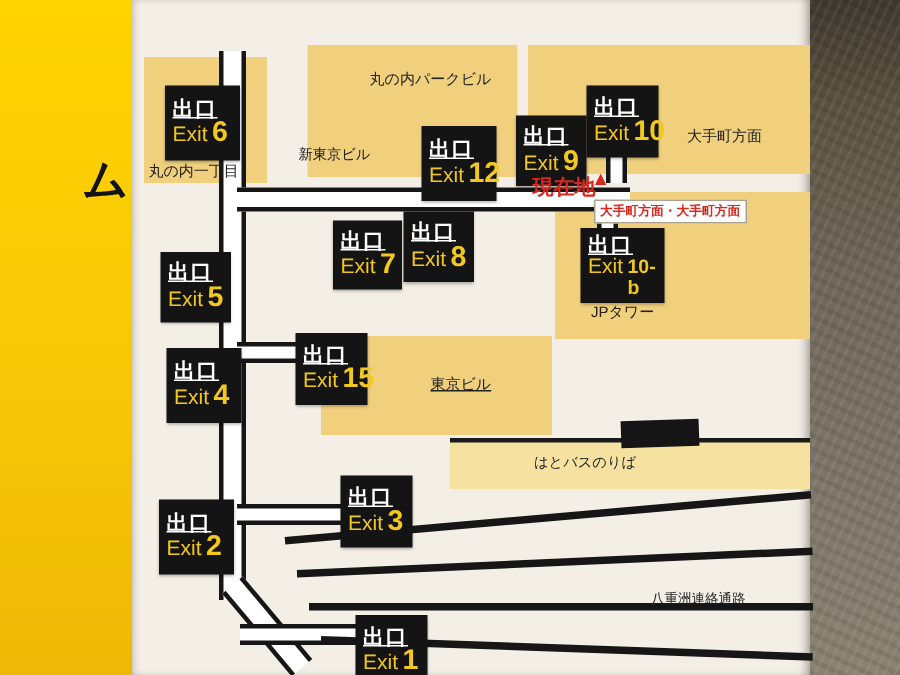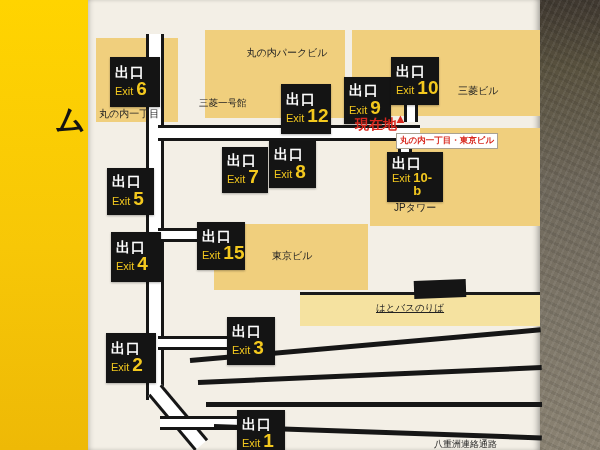--- a/index.html
+++ b/index.html
@@ -59,33 +59,33 @@
   .r2{left:198px;top:380px;width:344px;transform:rotate(-2.5deg);}
   .r3{left:206px;top:402px;width:336px;transform:rotate(0deg);}
   .r4{left:214px;top:424px;width:328px;transform:rotate(2deg);}
   
   .lbl{position:absolute;color:#222;font-size:10px;white-space:nowrap;z-index:3;}
   .lbl-park{left:205px;top:46px;width:164px;text-align:center;}
   .lbl-mitsu{left:458px;top:84px;}
   .lbl-ichigokan{left:199px;top:97px;font-size:9.5px;}
   .lbl-shin{left:99px;top:107px;}
   .lbl-jp{left:394px;top:201px;text-align:right;}
-  .lbl-tokyo{left:272px;top:249px;}
-  .lbl-hato{left:376px;top:302px;font-size:9.5px;text-decoration:underline;}
-  .lbl-yaesu{left:434px;top:393px;font-size:9px;margin-top:45px;}
+  .lbl-tokyo{left:287px;top:249px;text-decoration:underline;}
+  .lbl-hato{left:356px;top:302px;font-size:9.5px;}
+  .lbl-yaesu{left:434px;top:393px;font-size:9px;}
   
   .exit{
     position:absolute;background:#141414;z-index:4;box-sizing:border-box;
     display:flex;flex-direction:column;justify-content:center;align-items:flex-start;
     padding:3px 5px;line-height:1.05;
     box-shadow:0 1px 2px rgba(0,0,0,.3);
   }
-  .exit .jp{color:#ffffff;font-weight:bold;font-size:14px;letter-spacing:1px;}
+  .exit .jp{color:#ffffff;font-weight:bold;font-size:14px;letter-spacing:1px;text-decoration:underline;}
   .exit .row{display:flex;align-items:baseline;gap:3px;color:#f3c81e;}
-  .exit .en{font-size:11px;}
+  .exit .en{font-size:14px;}
   .exit .num{font-size:19px;font-weight:bold;}
   .e6{left:110px;top:57px;width:50px;height:50px;}
   .e12{left:281px;top:84px;width:50px;height:50px;}
   .e9{left:344px;top:77px;width:47px;height:47px;}
   .e10{left:391px;top:57px;width:48px;height:48px;}
   .e7{left:222px;top:147px;width:46px;height:46px;}
   .e8{left:269px;top:141px;width:47px;height:47px;}
   .e10b{left:387px;top:152px;width:56px;height:50px;}
   .e10b .num{font-size:13px;}
   .e5{left:107px;top:168px;width:47px;height:47px;}
@@ -128,22 +128,22 @@
   <div class="pass-h h-one"></div>
   <div class="pass-v stub-10"></div>
   <div class="pass-v stub-10b"></div>
 
   <div class="road r1"></div>
   <div class="road r2"></div>
   <div class="road r3"></div>
   <div class="road r4"></div>
 
   <span class="lbl lbl-park">丸の内パークビル</span>
-  <span class="lbl lbl-mitsu">三菱ビル</span>
-  <span class="lbl lbl-ichigokan">三菱一号館</span>
+  <span class="lbl lbl-mitsu">大手町方面</span>
+  <span class="lbl lbl-ichigokan">新東京ビル</span>
   <span class="lbl lbl-shin">丸の内一丁目</span>
   <span class="lbl lbl-jp">JPタワー</span>
   <span class="lbl lbl-tokyo">東京ビル</span>
   <span class="lbl lbl-hato">はとバスのりば</span>
   <span class="lbl lbl-yaesu">八重洲連絡通路</span>
 
   <div class="exit e6">
     <span class="jp">出口</span>
     <span class="row">
       <span class="en">Exit</span>
@@ -230,15 +230,15 @@
   <div class="exit e1">
     <span class="jp">出口</span>
     <span class="row">
       <span class="en">Exit</span>
       <span class="num">1</span>
     </span>
   </div>
 
   <span class="red cur-text">現在地</span>
   <span class="red cur-tri">▲</span>
-  <span class="red dir-box">丸の内一丁目・東京ビル</span>
+  <span class="red dir-box">大手町方面・大手町方面</span>
 
 </div>
 
 </body></html>

